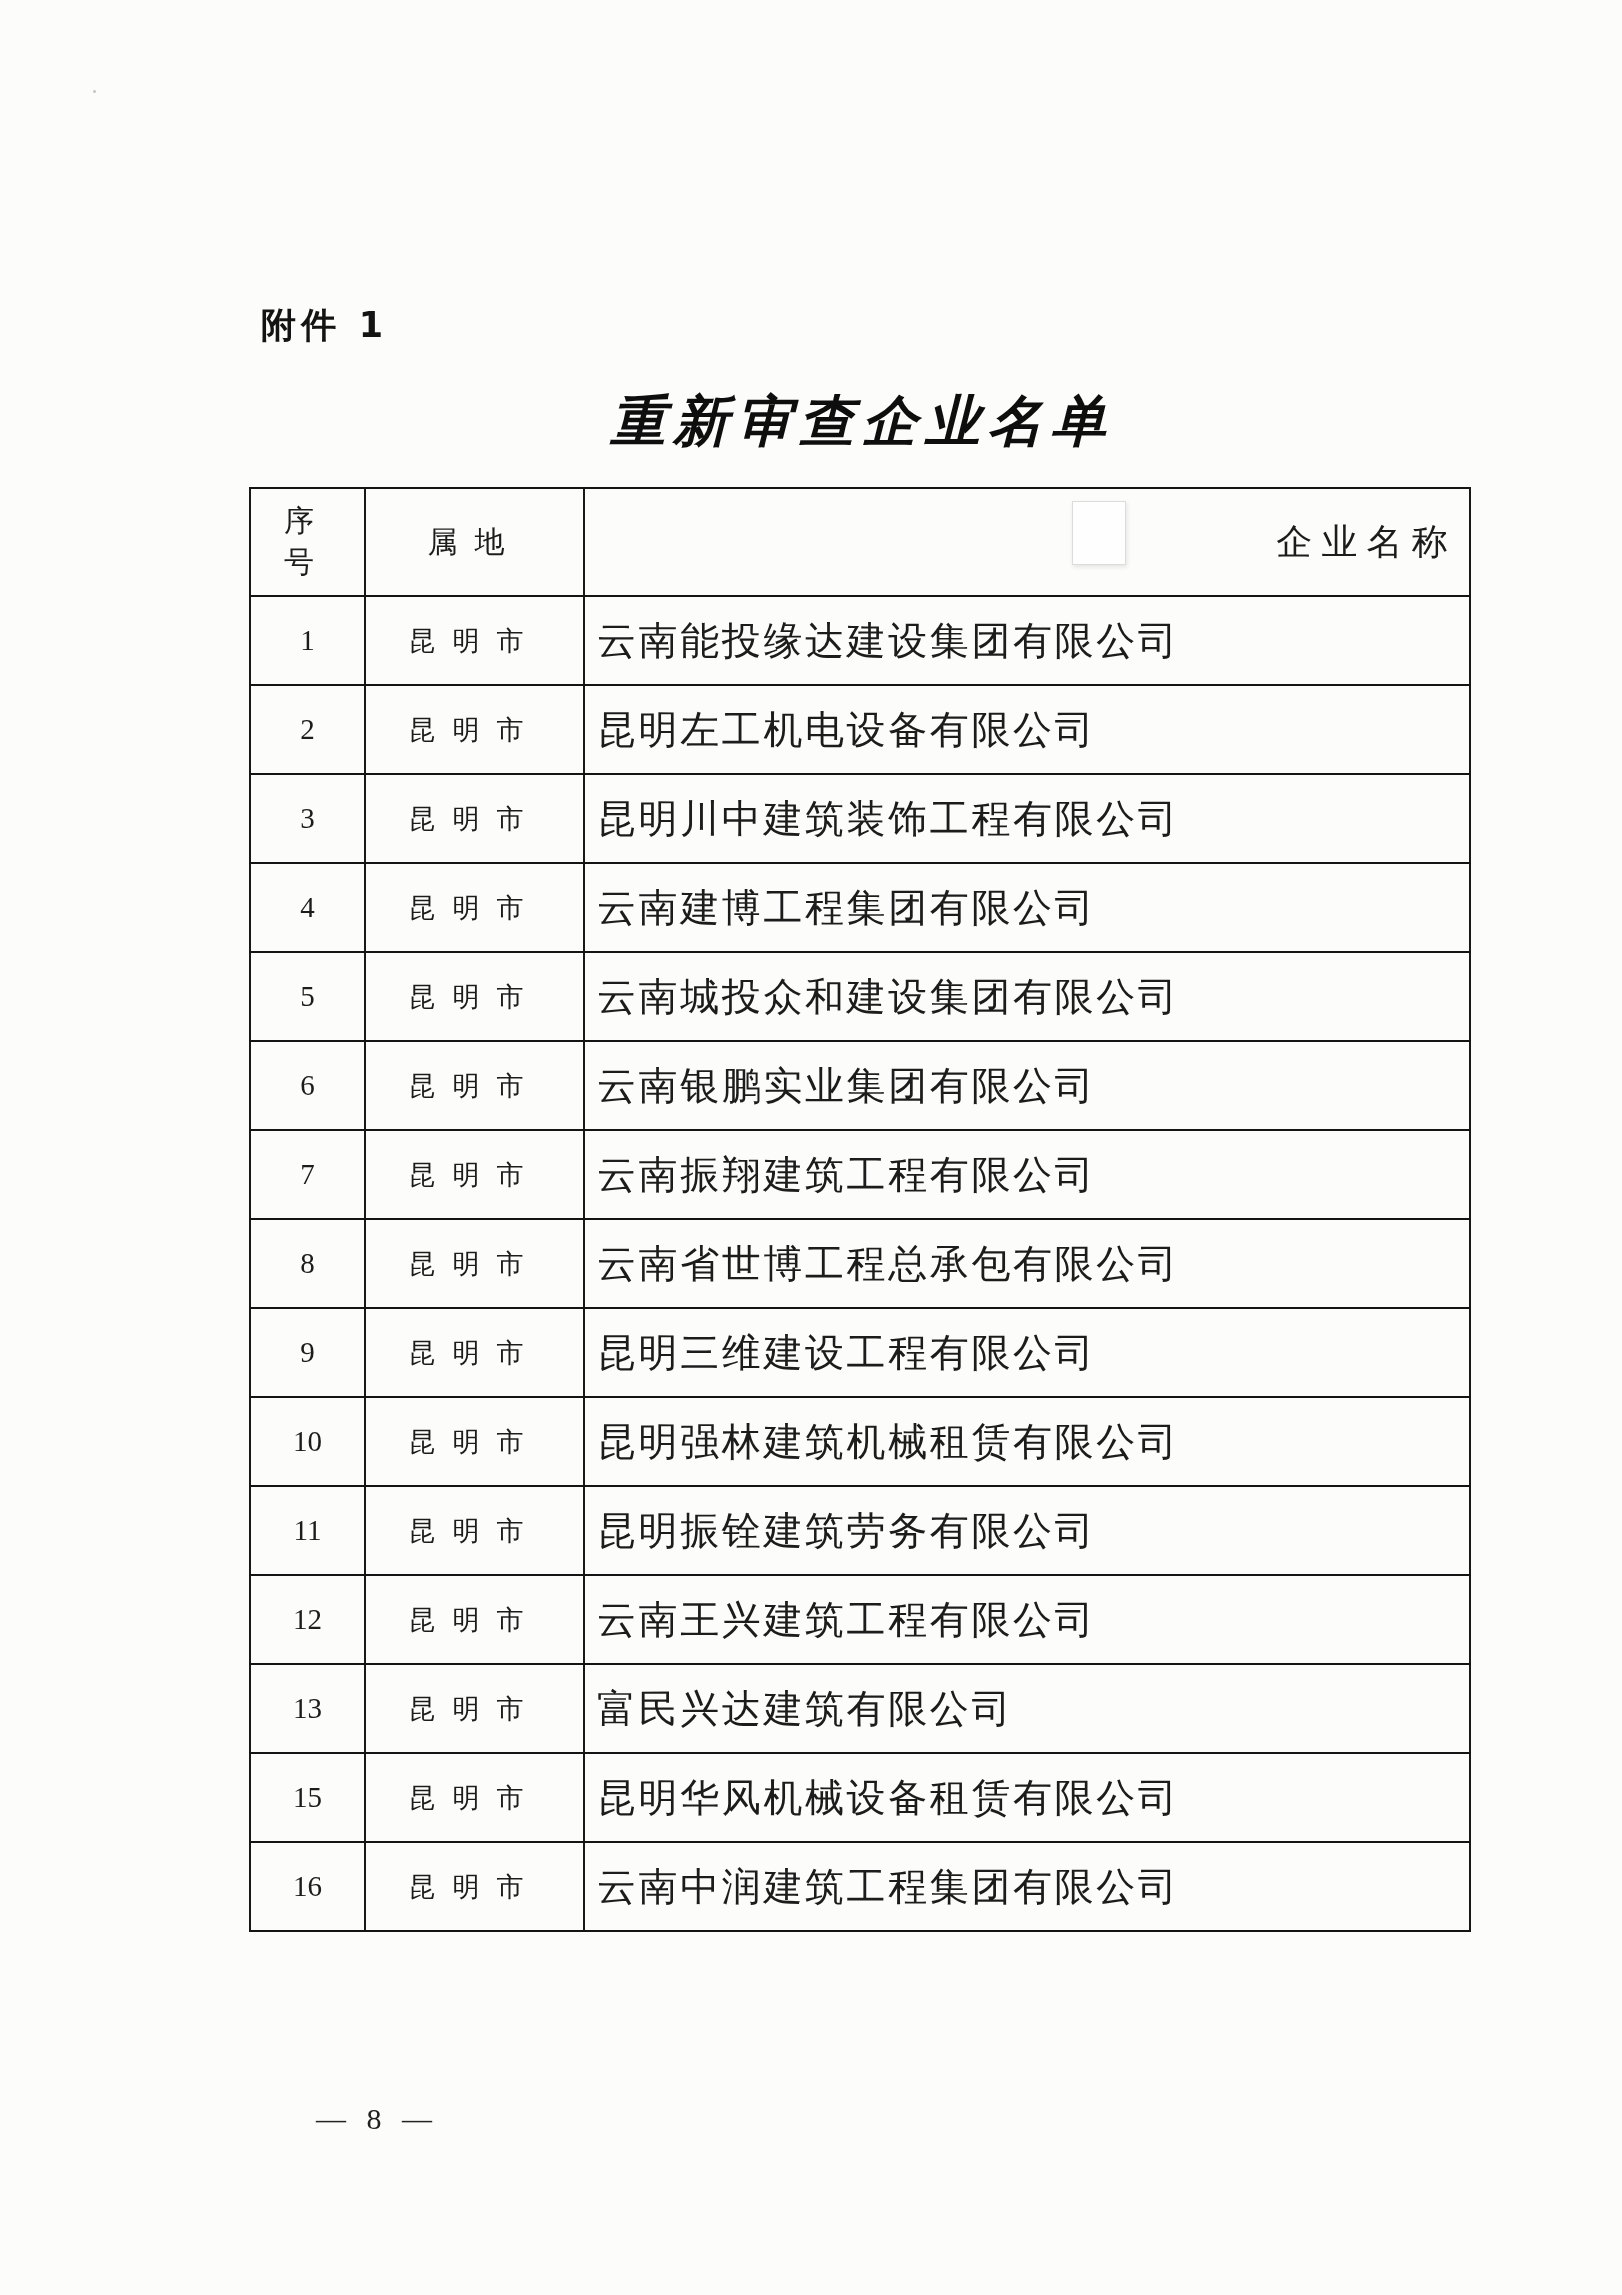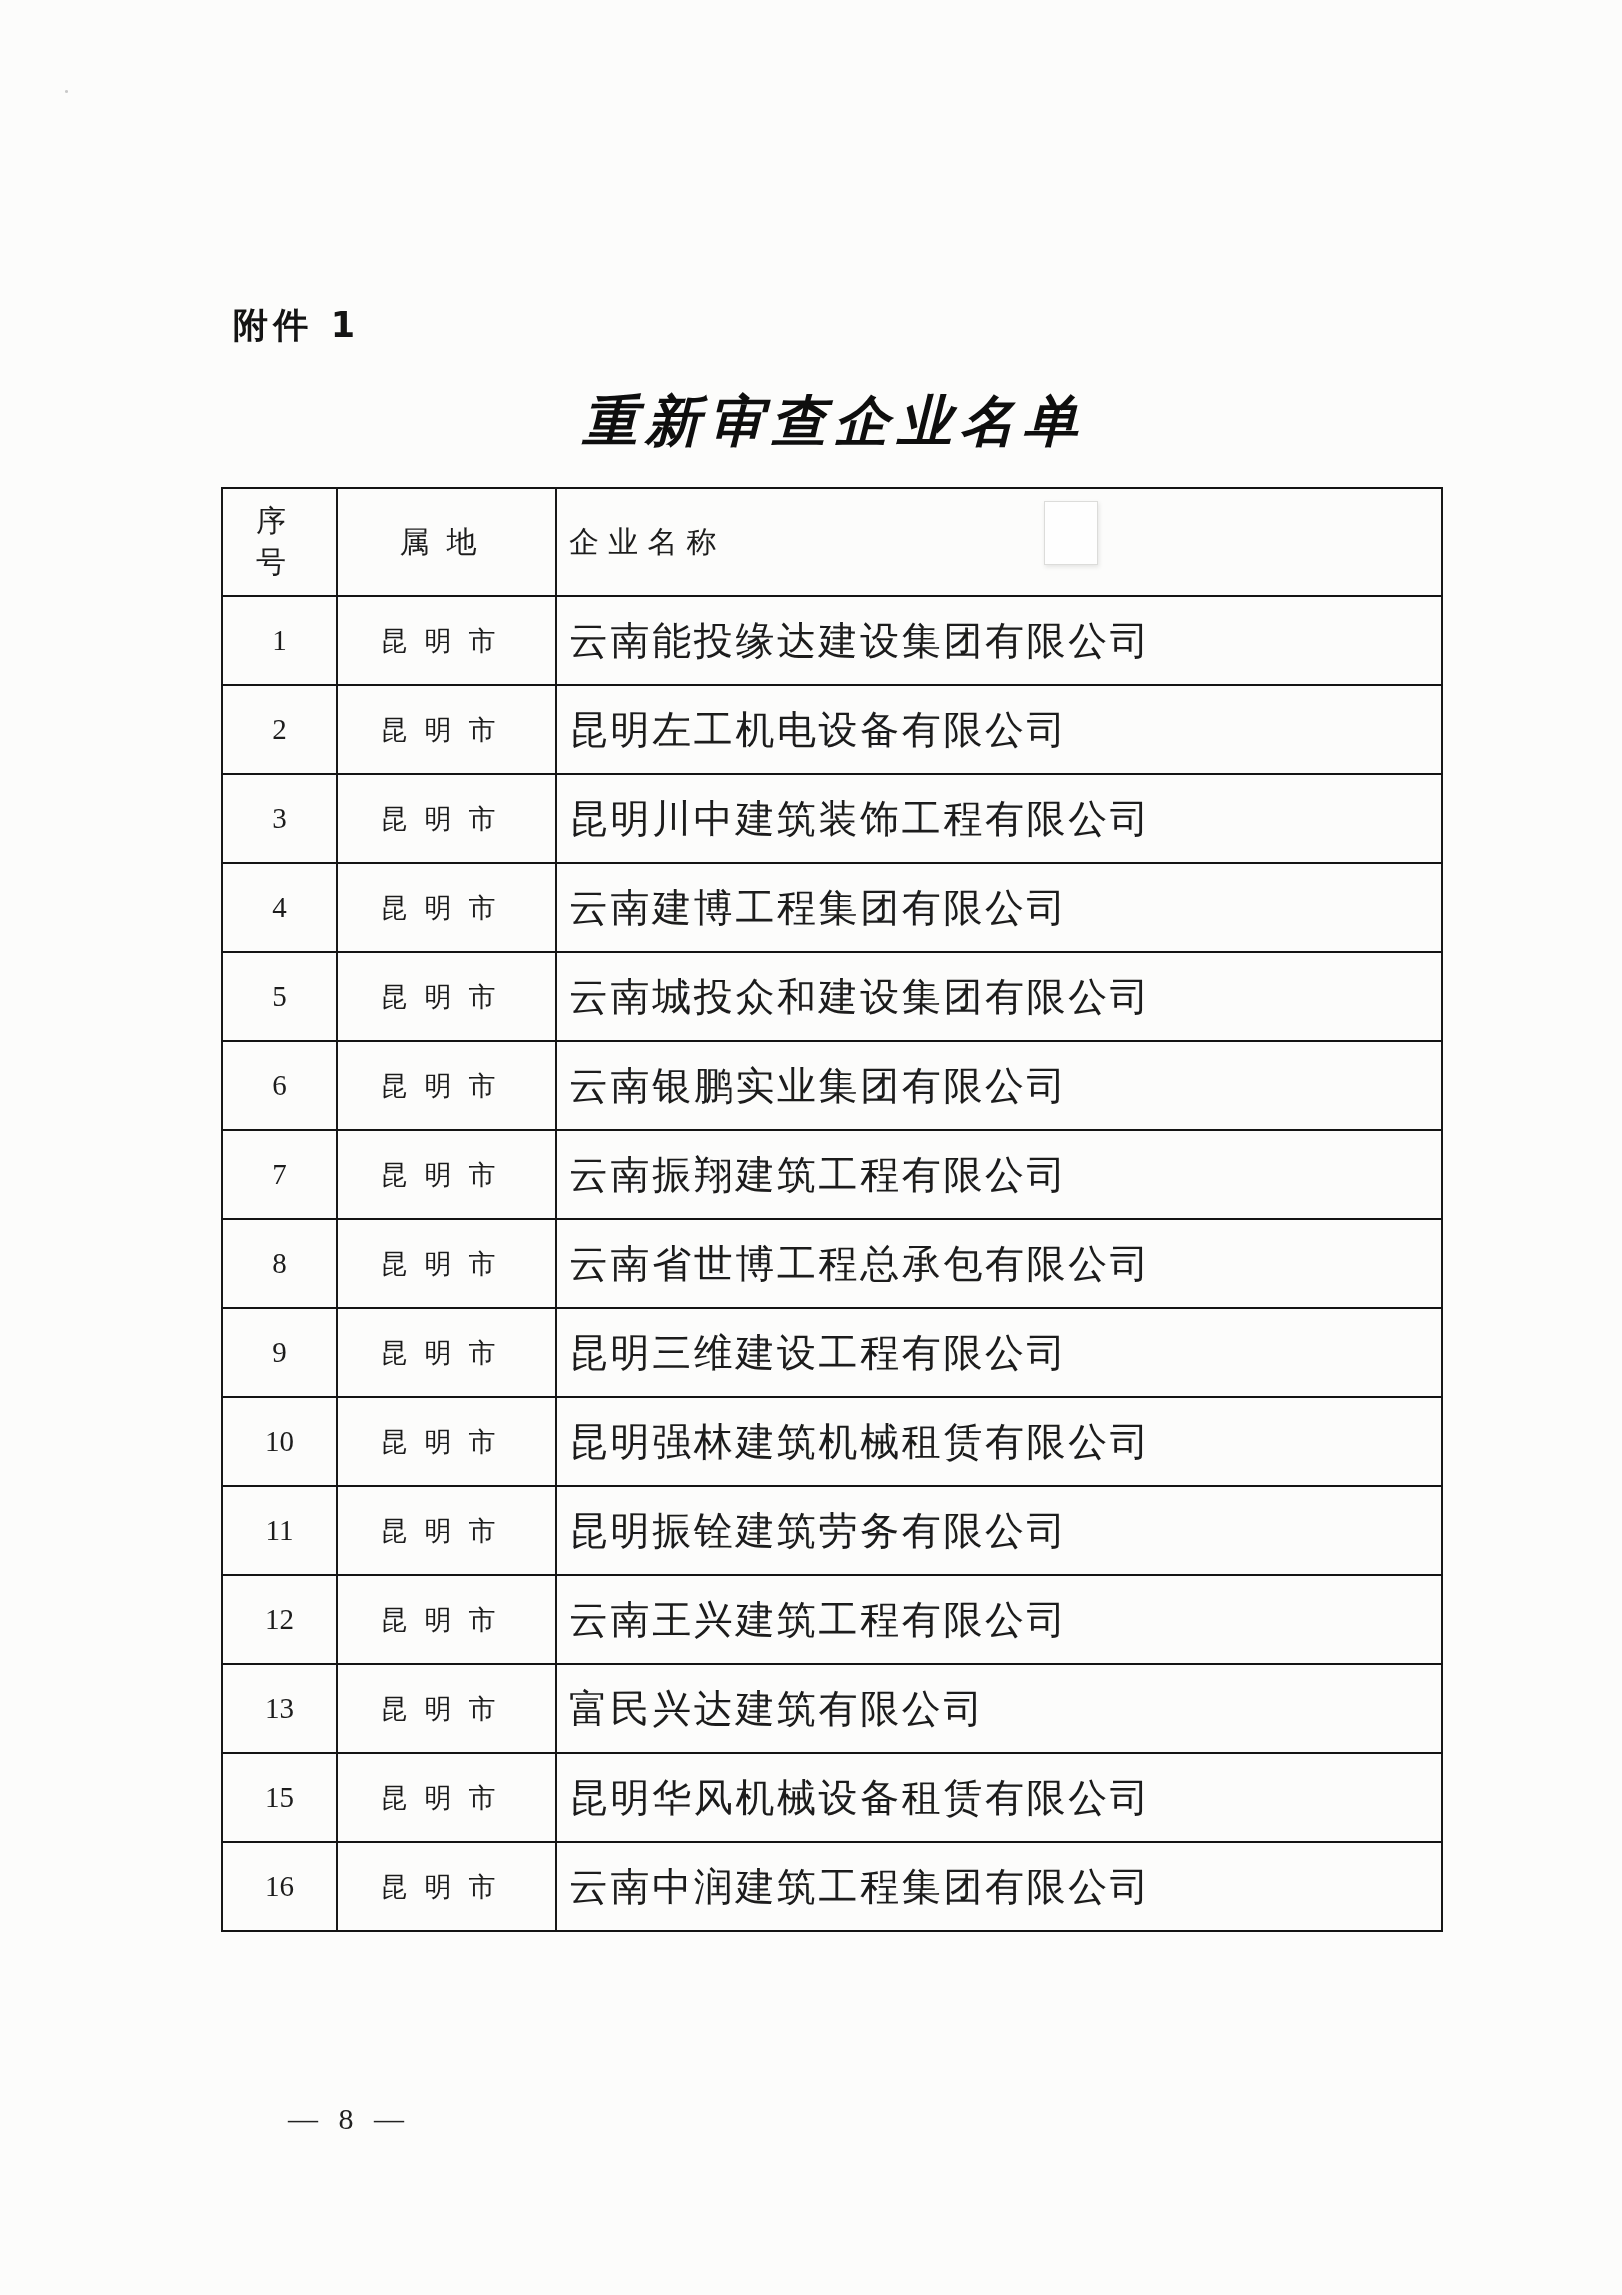--- a/index.html
+++ b/index.html
@@ -11,20 +11,21 @@
     height: 2295px;
     position: relative;
     background: #fcfcfb;
     color: #1c1c1c;
     font-family: "Liberation Serif", "DejaVu Serif", serif;
     overflow: hidden;
   }
   .page {
     position: absolute;
     inset: 0;
+    margin-left: 28px;
   }
   .attachment-label {
     position: absolute;
     left: 233px;
     top: 302px;
     font-family: "DejaVu Sans", "Liberation Sans", sans-serif;
     font-size: 35px;
     font-weight: bold;
     letter-spacing: 5.2px;
     color: #141414;
@@ -84,22 +85,22 @@
     letter-spacing: 2.6px;
     white-space: nowrap;
   }
   td.hdr-no, td.hdr-reg {
     text-align: center;
     font-size: 30px;
     letter-spacing: 17px;
     padding-left: 17px;
   }
   td.hdr-name {
-    text-align: left;
-    font-size: 30px;
+    text-align: right;
+    font-size: 36px;
     letter-spacing: 9.2px;
     position: relative;
   }
   td.hdr-name .hdr-text {
     position: relative;
     z-index: 1;
   }
   .scan-highlight {
     position: absolute;
     left: 487px;

